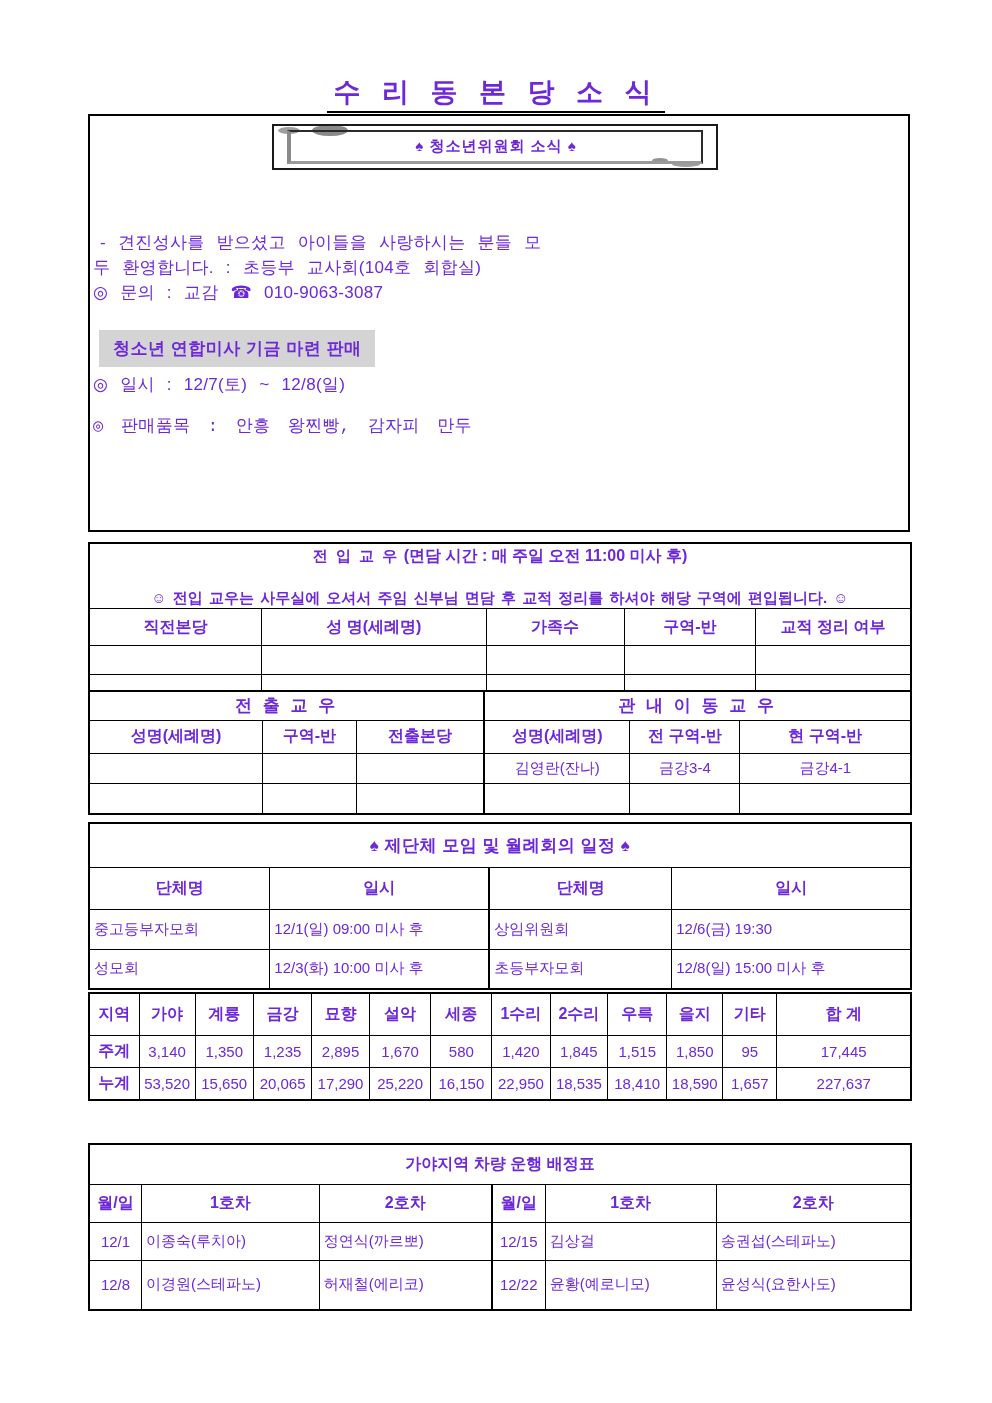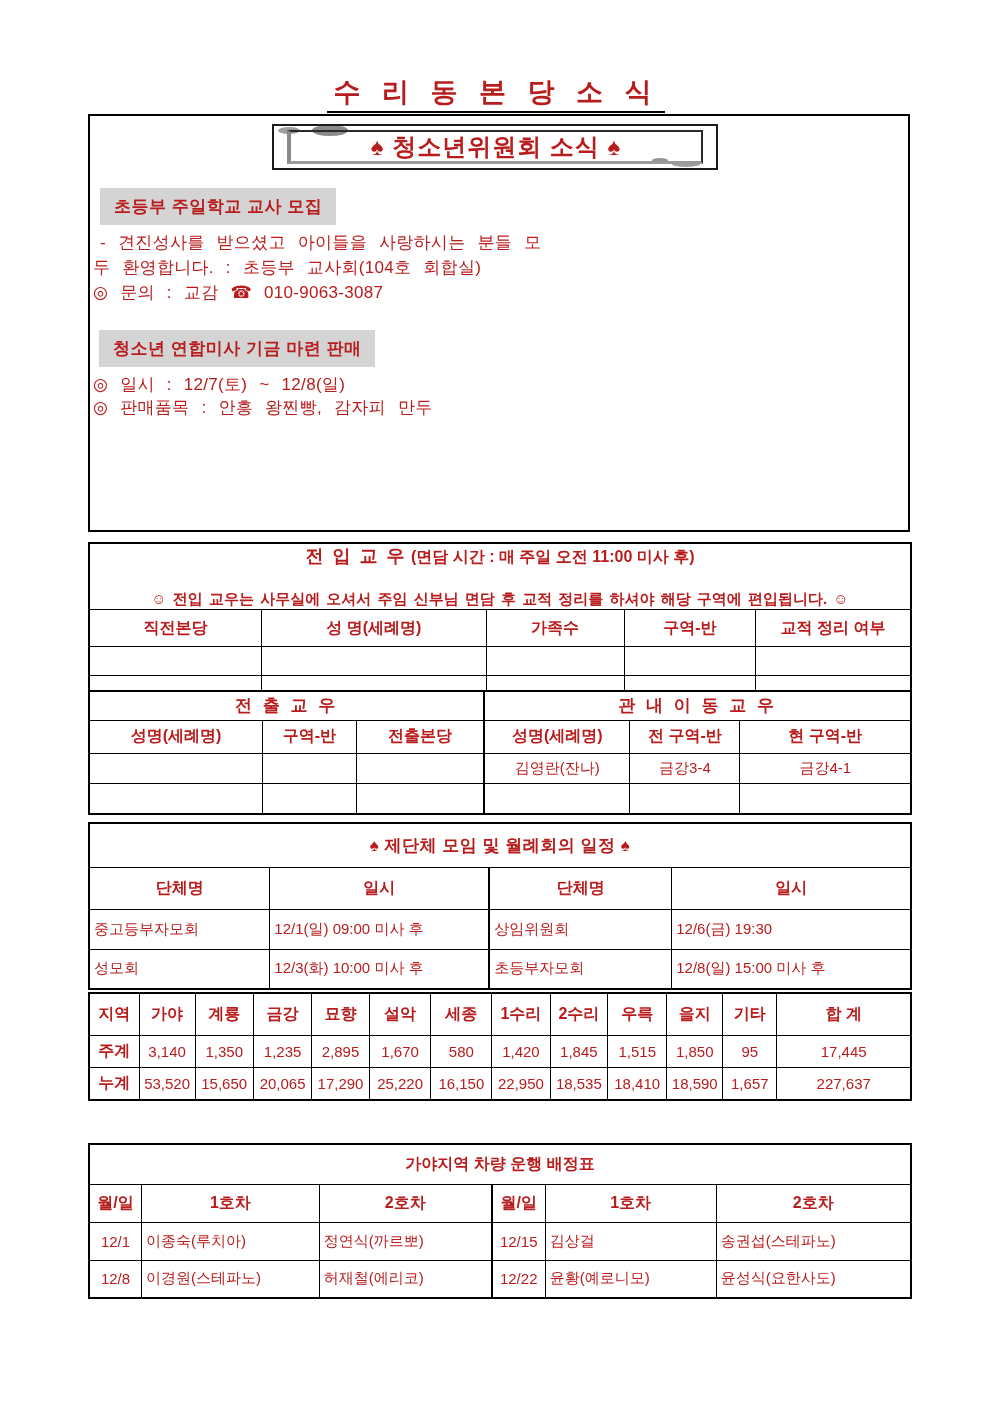--- a/index.html
+++ b/index.html
@@ -1,35 +1,35 @@
 <!DOCTYPE html>
 <html><head>
 <meta charset="utf-8">
 <style>
   html,body{margin:0;padding:0;background:#fff;}
   .page{
     position:relative;width:992px;height:1403px;background:#ffffff;
-    font-family:"Liberation Sans","DejaVu Sans",sans-serif;color:#b91c1c;
+    font-family:"Liberation Sans","DejaVu Sans",sans-serif;color:#6d28d9;
     overflow:hidden;
   }
   
   .doc-title{position:absolute;top:74px;left:0;width:100%;text-align:center;}
   .doc-title span{
     display:inline-block;font-size:27px;font-weight:bold;letter-spacing:7px;
     border-bottom:2px solid #000;padding:0 6px 1px 6px;white-space:nowrap;
   }
   
   .box1{position:absolute;left:88px;top:114px;width:818px;height:414px;border:2px solid #000;}
   .banner-outer{position:absolute;left:182px;top:8px;width:442px;height:42px;border:2px solid #1a1a1a;background:#fff;}
   .banner-inner{
     position:absolute;left:13px;right:13px;top:4px;bottom:4px;
     border-top:2px solid #2a2a2a;border-right:2px solid #2a2a2a;
     border-left:4px solid #8a8a8a;border-bottom:3px solid #9a9a9a;
     display:flex;align-items:center;justify-content:center;
-    font-size:24px;font-weight:bold;letter-spacing:1px;white-space:nowrap;
+    font-size:15px;font-weight:bold;letter-spacing:1px;white-space:nowrap;
   }
   .smudge{position:absolute;border-radius:50%;}
   .sm1{left:4px;top:1px;width:22px;height:7px;background:rgba(40,40,40,.45);}
   .sm2{left:38px;top:-1px;width:36px;height:11px;background:rgba(40,40,40,.55);}
   .sm3{left:378px;top:32px;width:16px;height:5px;background:rgba(40,40,40,.5);}
   .sm4{left:398px;top:35px;width:28px;height:6px;background:rgba(40,40,40,.45);}
   .glabel{
     position:absolute;background:#d4d4d4;font-weight:bold;font-size:17px;
     padding:7px 14px;white-space:nowrap;letter-spacing:.5px;
   }
@@ -37,21 +37,21 @@
   
   table{border-collapse:collapse;table-layout:fixed;position:absolute;left:88px;width:824px;background:#fff;}
   table,th,td{border:1px solid #000;}
   table{border-width:2px;}
   th,td{overflow:hidden;white-space:nowrap;text-align:center;vertical-align:middle;padding:0 2px;font-size:15px;}
   th{font-weight:bold;font-size:16px;}
   .bl2{border-left-width:2px;}
   .cell-left{text-align:left;padding-left:4px;}
   .tbl-title{font-size:17px;font-weight:bold;letter-spacing:.5px;}
   .t1-line1{font-size:16px;font-weight:bold;line-height:24px;}
-  .t1-line1 .big{font-size:18px;letter-spacing:2px;}
+  .t1-line1 .big{font-size:15px;letter-spacing:2px;}
   .t1-line2{font-size:15px;font-weight:bold;line-height:20px;word-spacing:2px;margin-top:20px;}
   .sec-title{font-size:17px;letter-spacing:3px;}
 </style>
 </head>
 <body>
 
 <div class="page">
 
   <div class="doc-title">
     <span>수 리 동 본 당 소 식</span>
@@ -59,28 +59,27 @@
 
   <div class="box1">
     <div class="banner-outer">
       <div class="smudge sm1"></div>
       <div class="smudge sm2"></div>
       <div class="smudge sm3"></div>
       <div class="smudge sm4"></div>
       <div class="banner-inner">♠ 청소년위원회 소식 ♠</div>
     </div>
 
-    <div class="glabel" style="left:10px;top:72px;">초등부 주일학교 교사 모집</div>
     <div class="bodyline" style="left:10px;top:115px;">- 견진성사를 받으셨고 아이들을 사랑하시는 분들 모</div>
     <div class="bodyline" style="left:3px;top:140px;">두 환영합니다. : 초등부 교사회(104호 회합실)</div>
     <div class="bodyline" style="left:3px;top:165px;">◎ 문의 : 교감 ☎ 010-9063-3087</div>
 
     <div class="glabel" style="left:9px;top:214px;">청소년 연합미사 기금 마련 판매</div>
     <div class="bodyline" style="left:3px;top:257px;">◎ 일시 : 12/7(토) ~ 12/8(일)</div>
-    <div class="bodyline" style="left:3px;top:280px;">◎ 판매품목 : 안흥 왕찐빵, 감자피 만두</div>
+    <div class="bodyline" style="left:3px;top:298px;font-family:Liberation Mono, monospace;">◎ 판매품목 : 안흥 왕찐빵, 감자피 만두</div>
   </div>
 
   <table style="top:542px;">
     <colgroup>
       <col style="width:21%">
         <col style="width:27.3%">
         <col style="width:16.8%">
         <col style="width:16%">
         <col style="width:18.9%">
     </colgroup>
@@ -275,21 +274,21 @@
       <th>2호차</th>
     </tr>
     <tr style="height:38px;">
       <td>12/1</td>
       <td class="cell-left">이종숙(루치아)</td>
       <td class="cell-left">정연식(까르뽀)</td>
       <td class="bl2">12/15</td>
       <td class="cell-left">김상걸</td>
       <td class="cell-left">송권섭(스테파노)</td>
     </tr>
-    <tr style="height:38px;">
+    <tr style="height:50px;">
       <td>12/8</td>
       <td class="cell-left">이경원(스테파노)</td>
       <td class="cell-left">허재철(에리코)</td>
       <td class="bl2">12/22</td>
       <td class="cell-left">윤황(예로니모)</td>
       <td class="cell-left">윤성식(요한사도)</td>
     </tr>
   </tbody>
     </table>
 

